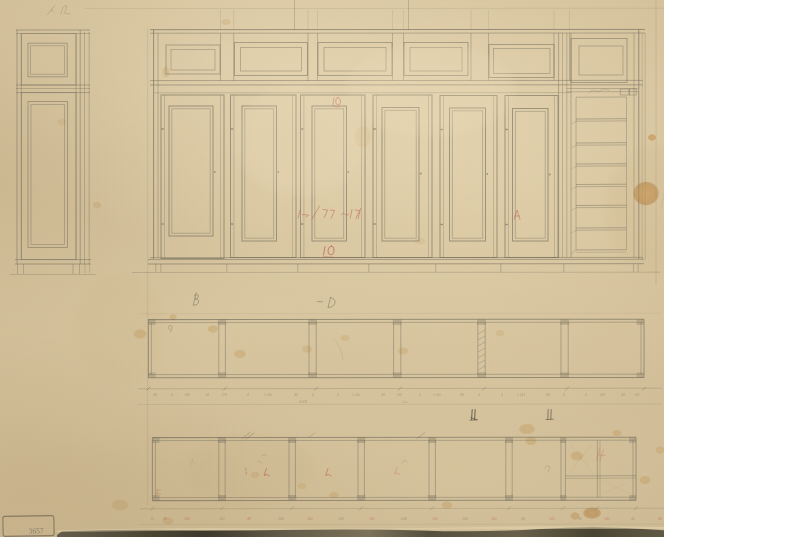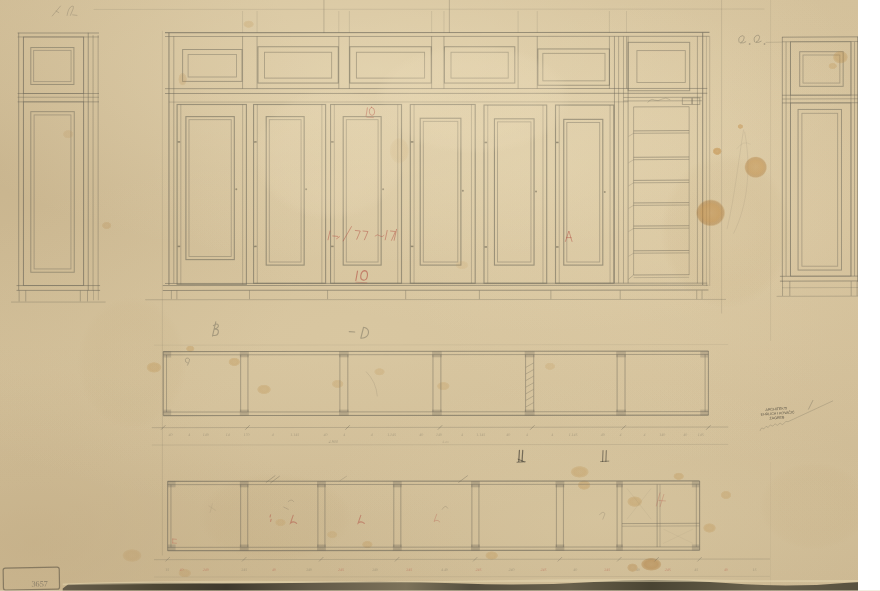--- a/index.html
+++ b/index.html
@@ -1,14 +1,14 @@
 <!DOCTYPE html>
 <html><head><meta charset="utf-8"><style>
 html,body{margin:0;padding:0;}
-#sheet{position:relative;width:780px;height:537px;overflow:hidden;
+#sheet{position:relative;width:664px;height:537px;overflow:hidden;
 background:
 radial-gradient(620px 250px at 44% 12%, rgba(240,227,193,.45), rgba(240,227,193,0) 70%),
 radial-gradient(500px 220px at 62% 28%, rgba(236,222,186,.35), rgba(236,222,186,0) 70%),
 radial-gradient(430px 300px at 85% 38%, rgba(232,215,178,.30), rgba(232,215,178,0) 72%),
 radial-gradient(600px 230px at 42% 57%, rgba(228,213,175,.28), rgba(228,213,175,0) 72%),
 radial-gradient(380px 180px at 70% 88%, rgba(226,211,172,.30), rgba(226,211,172,0) 72%),
 radial-gradient(420px 420px at 0% 28%, rgba(192,171,132,.55), rgba(196,176,138,0) 70%),
 radial-gradient(340px 220px at 4% 92%, rgba(194,172,132,.6), rgba(198,177,138,0) 72%),
 radial-gradient(300px 160px at 30% 100%, rgba(202,182,142,.45), rgba(202,182,142,0) 75%),
 radial-gradient(260px 420px at 100% 55%, rgba(206,186,148,.4), rgba(206,186,148,0) 75%),

